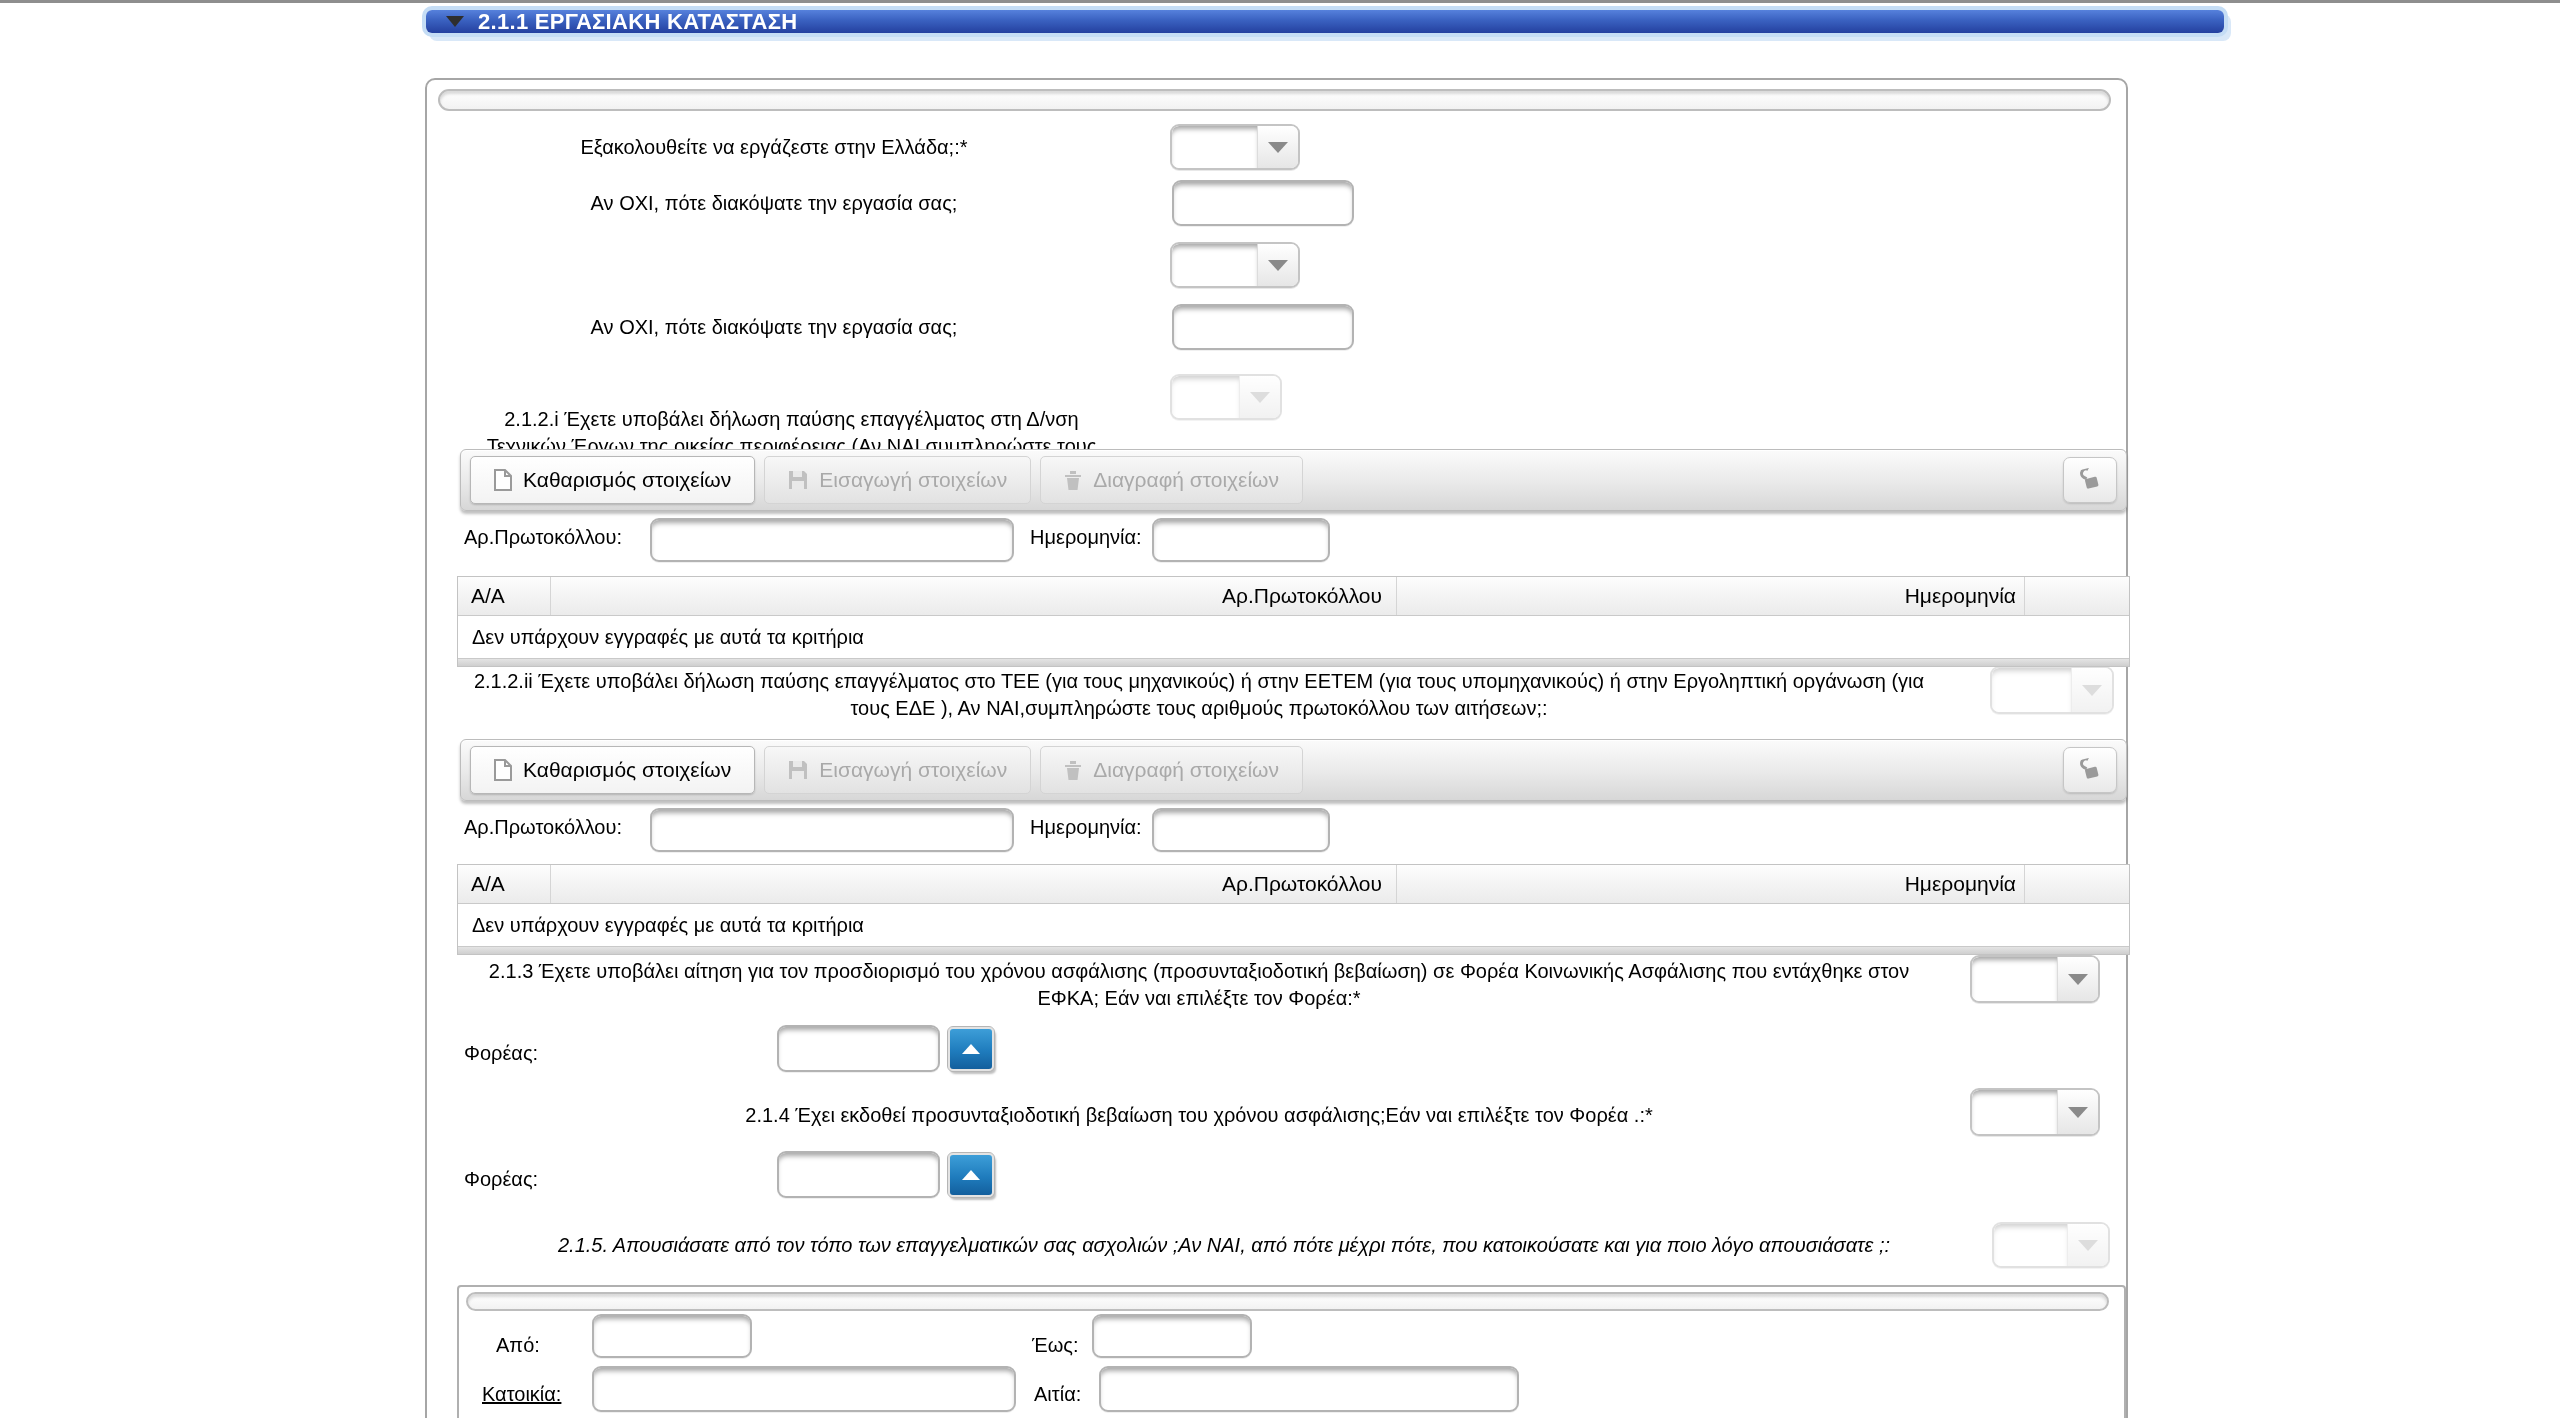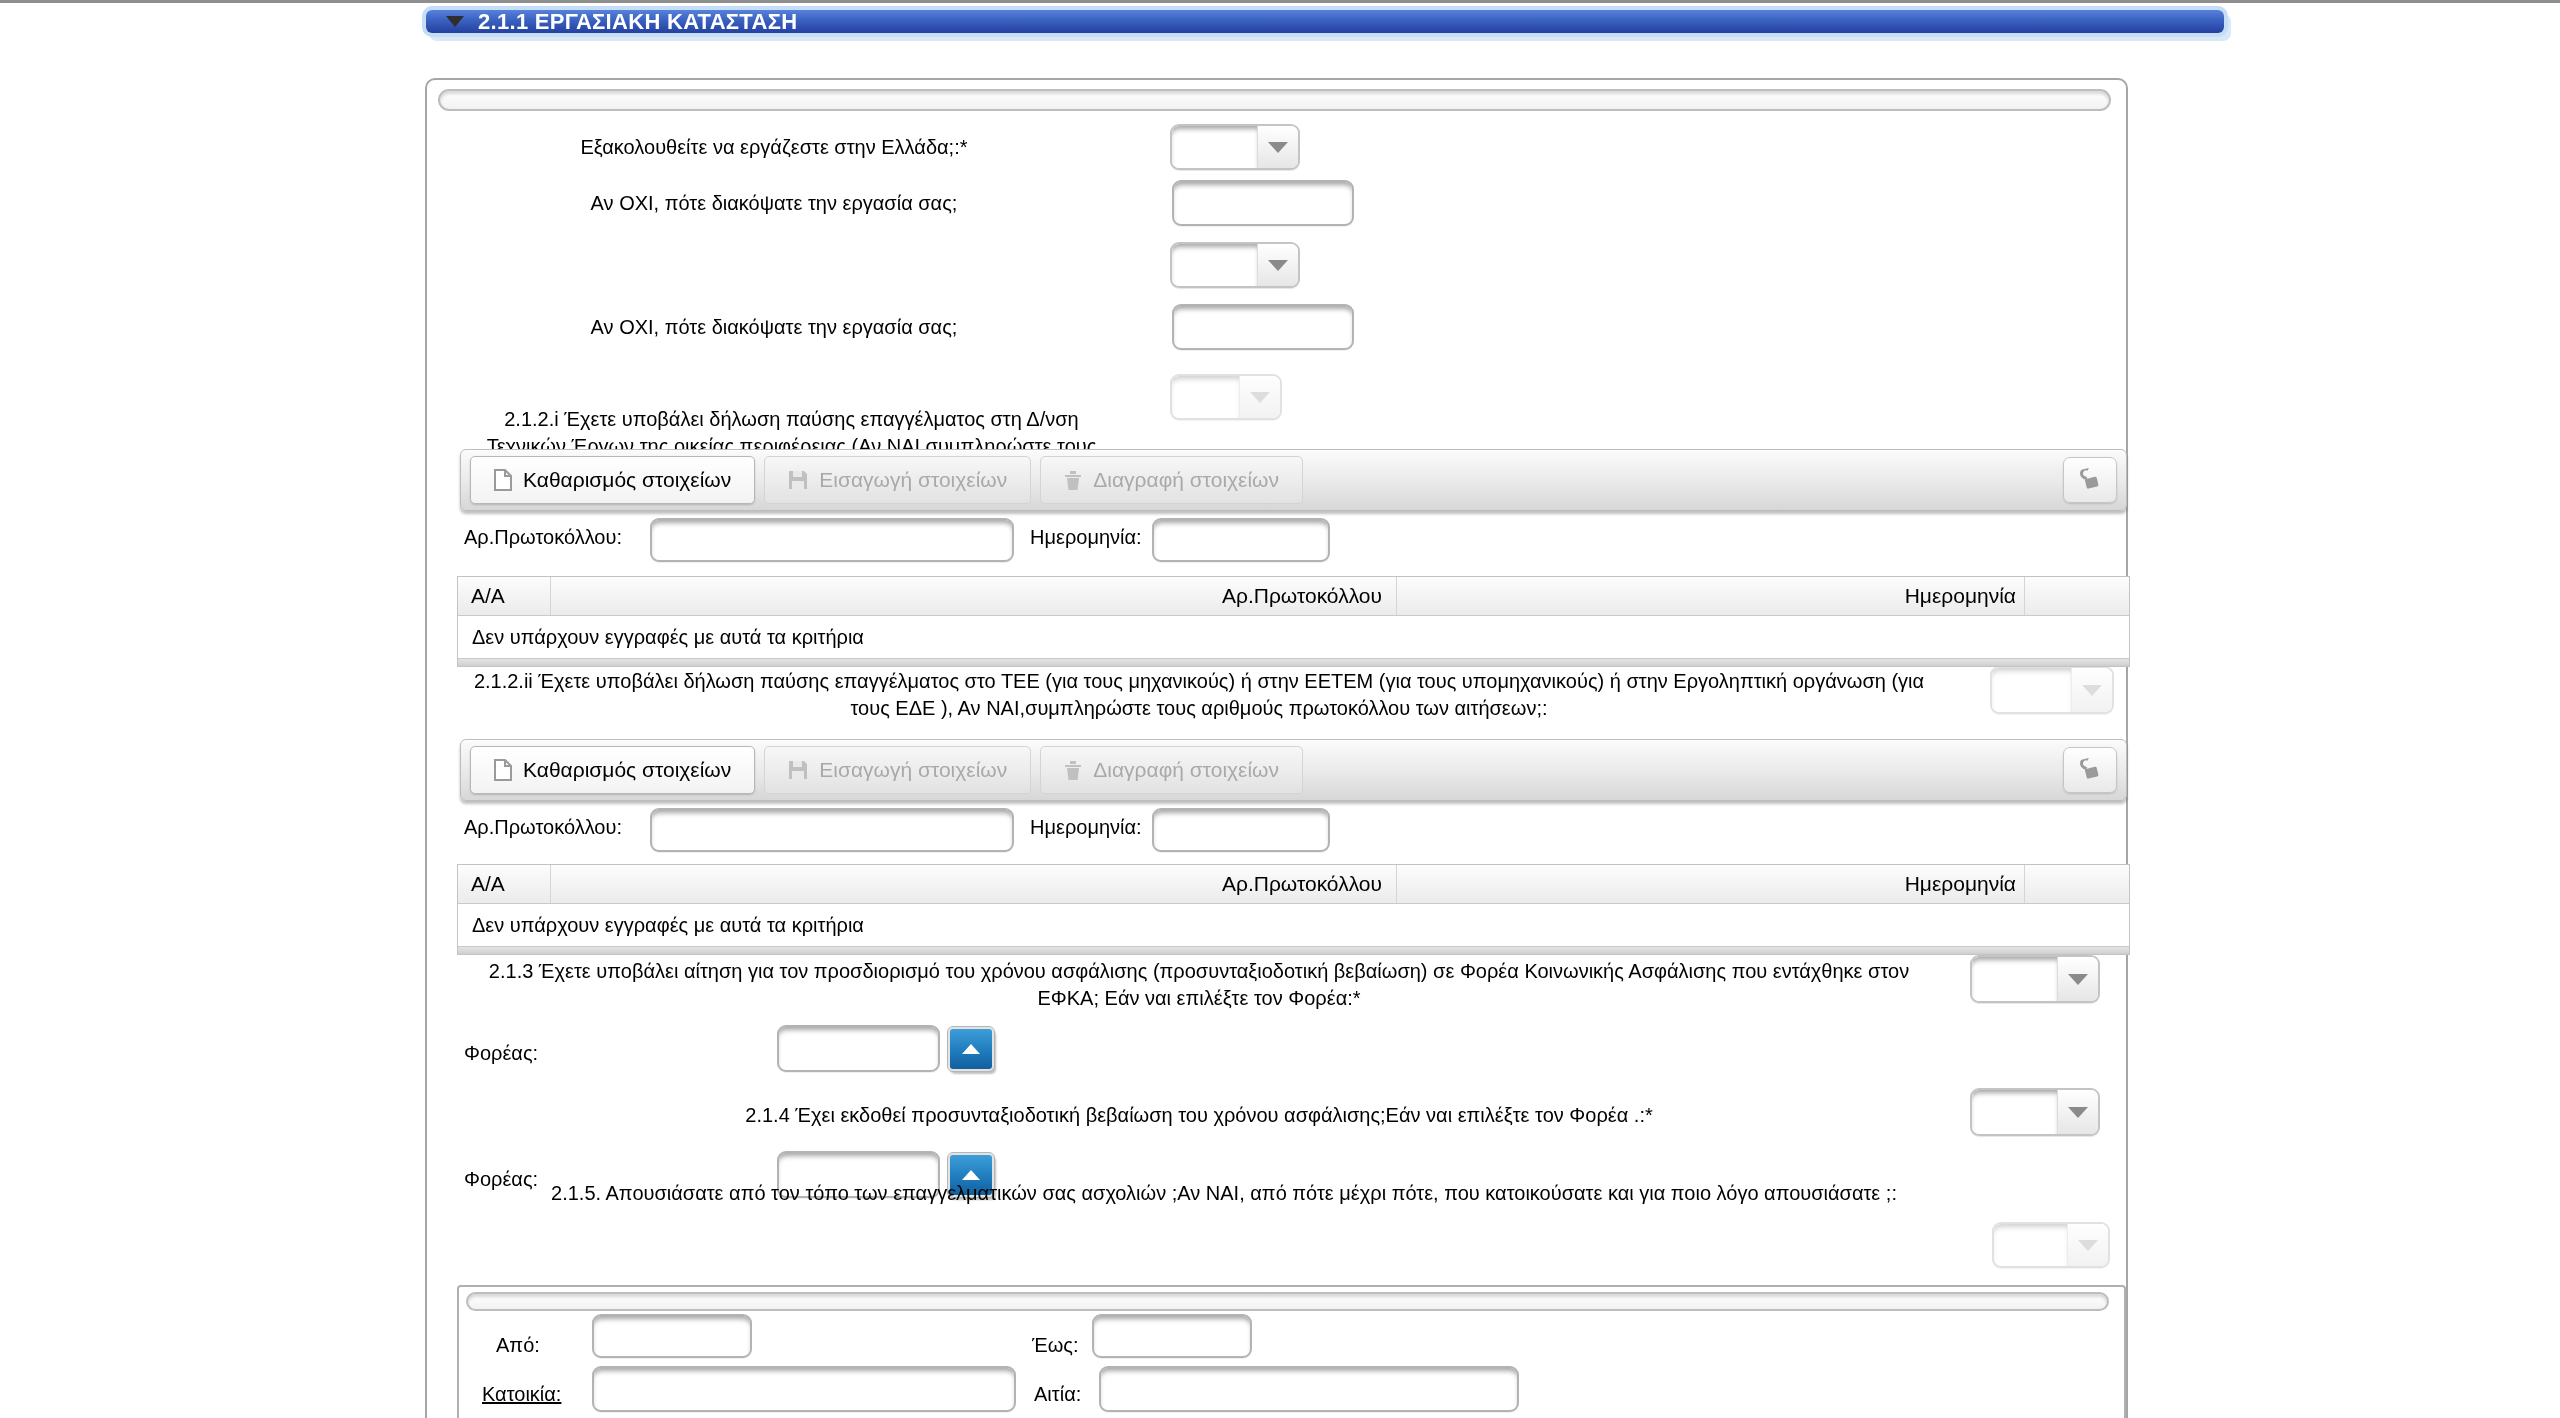--- a/index.html
+++ b/index.html
@@ -301,21 +301,21 @@
         <span class="arr-down"></span>
       </div>
   </div>
 
   <div class="lbl" style="left:37px;top:1088px;">Φορέας:</div>
   <input class="tbx" style="left: 350px; top: 1071px; width: 163px; height: 47px;" value="">
   <div class="lookup-btn" style="left:521px;top:1073px;">
     <span class="arr-up-white"></span>
   </div>
 
-  <div class="q" style="left:37px;top:1100px;width:1520px;">2.1.5. Απουσιάσατε από τον τόπο των επαγγελματικών σας ασχολιών ;Αν ΝΑΙ, από πότε μέχρι πότε, που κατοικούσατε και για ποιο λόγο απουσιάσατε ;:</div>
+  <div class="q" style="left:37px;top:1152px;width:1520px;font-style:italic;">2.1.5. Απουσιάσατε από τον τόπο των επαγγελματικών σας ασχολιών ;Αν ΝΑΙ, από πότε μέχρι πότε, που κατοικούσατε και για ποιο λόγο απουσιάσατε ;:</div>
   <div class="combo disabled" style="left:1565px;top:1142px;width:118px;height:46px;">
     <div class="combo-face"></div>
     <div class="combo-btn">
         <span class="arr-down"></span>
       </div>
   </div>
 
   <div class="sub-panel">
     <div class="strip sub"></div>
 

